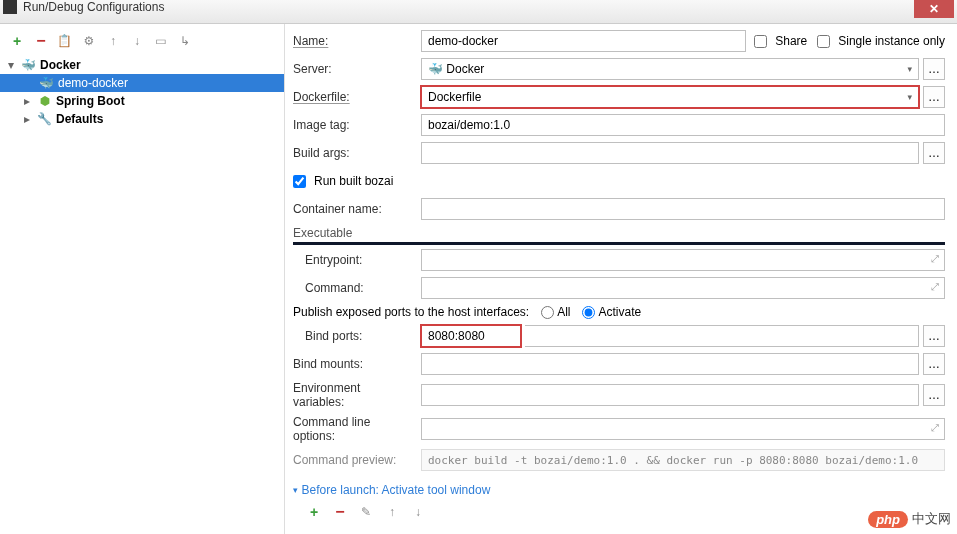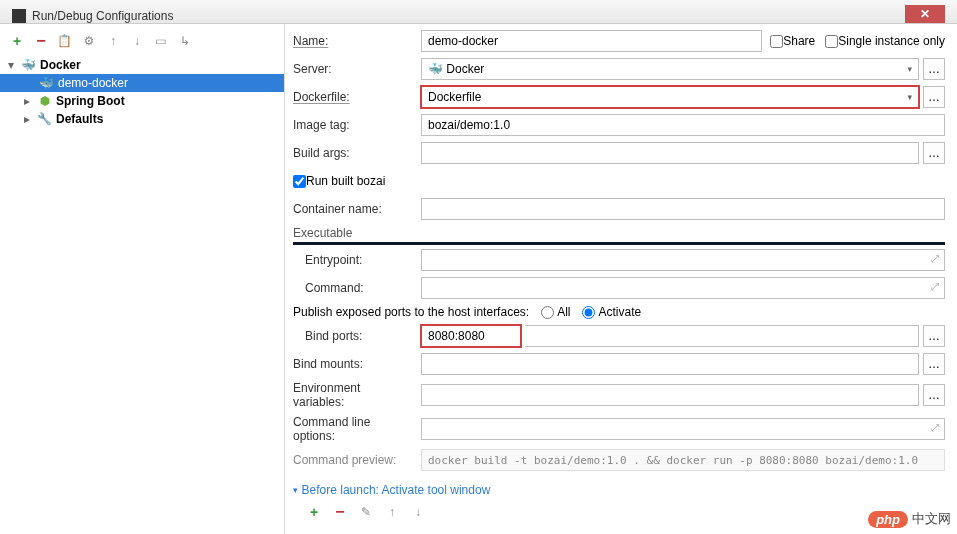--- a/index.html
+++ b/index.html
@@ -1,18 +1,18 @@
 <!DOCTYPE html>
 <html><head>
 <meta charset="utf-8">
 <style>
 * { box-sizing: border-box; margin: 0; padding: 0; font-family: "Segoe UI", Arial, sans-serif; font-size: 12px; }
 body { background: #fff; width: 957px; height: 534px; overflow: hidden; position: relative; }
 
-.titlebar { height: 24px; background: linear-gradient(#f8f8f8, #e8e8e8); border-bottom: 1px solid #ccc; display: flex; align-items: flex-end; padding: 0 12px; }
+.titlebar { height: 24px; background: linear-gradient(#f8f8f8, #e8e8e8); border-bottom: 1px solid #ccc; display: flex; align-items: flex-start; padding: 0 3px; }
 .titlebar .icon { width: 14px; height: 14px; background: #333; margin-right: 6px; }
 .titlebar .title { flex: 1; color: #333; }
 .titlebar .close { width: 40px; height: 18px; background: #c75050; display: flex; align-items: center; justify-content: center; color: #fff; font-weight: bold; }
 
 .dialog-body { height: 510px; background: #fff; display: flex; flex-direction: column; }
 .tree-toolbar { display: flex; gap: 6px; align-items: center; }
 .tbtn { width: 18px; height: 18px; display: flex; align-items: center; justify-content: center; color: #888; cursor: pointer; }
 .tbtn.plus { color: #3a9e3a; font-weight: bold; font-size: 14px; }
 .tbtn.minus { color: #c03030; font-weight: bold; font-size: 16px; }
 
@@ -38,21 +38,21 @@
 .form-row .field { flex: 1; display: flex; align-items: center; gap: 4px; }
 .input { flex: 1; height: 22px; border: 1px solid #bfbfbf; padding: 0 6px; background: #fff; }
 .select { flex: 1; height: 22px; border: 1px solid #bfbfbf; padding: 0 6px; background: #fff; display: flex; align-items: center; justify-content: space-between; }
 .select .arr { color: #666; font-size: 9px; }
 .dots-btn { width: 22px; height: 22px; border: 1px solid #bfbfbf; background: #fdfdfd; display: flex; align-items: center; justify-content: center; cursor: pointer; }
 .expand-icon { color: #999; font-size: 10px; position: absolute; right: 6px; top: 4px; }
 .input-wrap { flex: 1; position: relative; }
 .input-wrap .input { width: 100%; }
 
 .top-options { display: flex; gap: 10px; align-items: center; }
-.chk { display: flex; align-items: center; gap: 0; cursor: pointer; }
+.chk { display: flex; align-items: center; gap: 8px; cursor: pointer; }
 .chk input { width: 13px; height: 13px; }
 
 .section-hdr { color: #555; margin: 6px 0 4px 0; padding-bottom: 2px; border-bottom: 3px solid #0f172a; }
 .red-box { outline: 2px solid #d04040; outline-offset: -1px; }
 
 .radio-row { display: flex; align-items: center; gap: 12px; margin-bottom: 6px; }
 .radio-row .lbl { white-space: nowrap; }
 .radio { display: flex; align-items: center; gap: 3px; cursor: pointer; }
 
 .preview-row .lbl { color: #888; }

